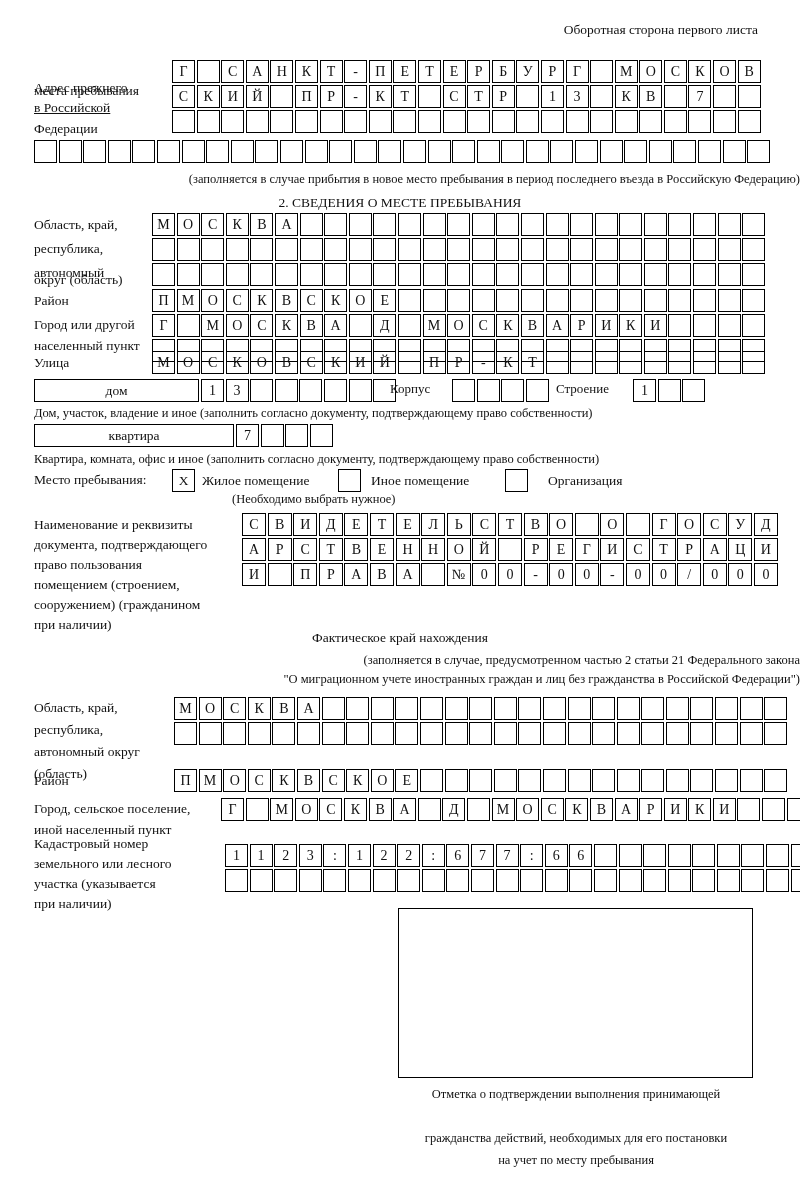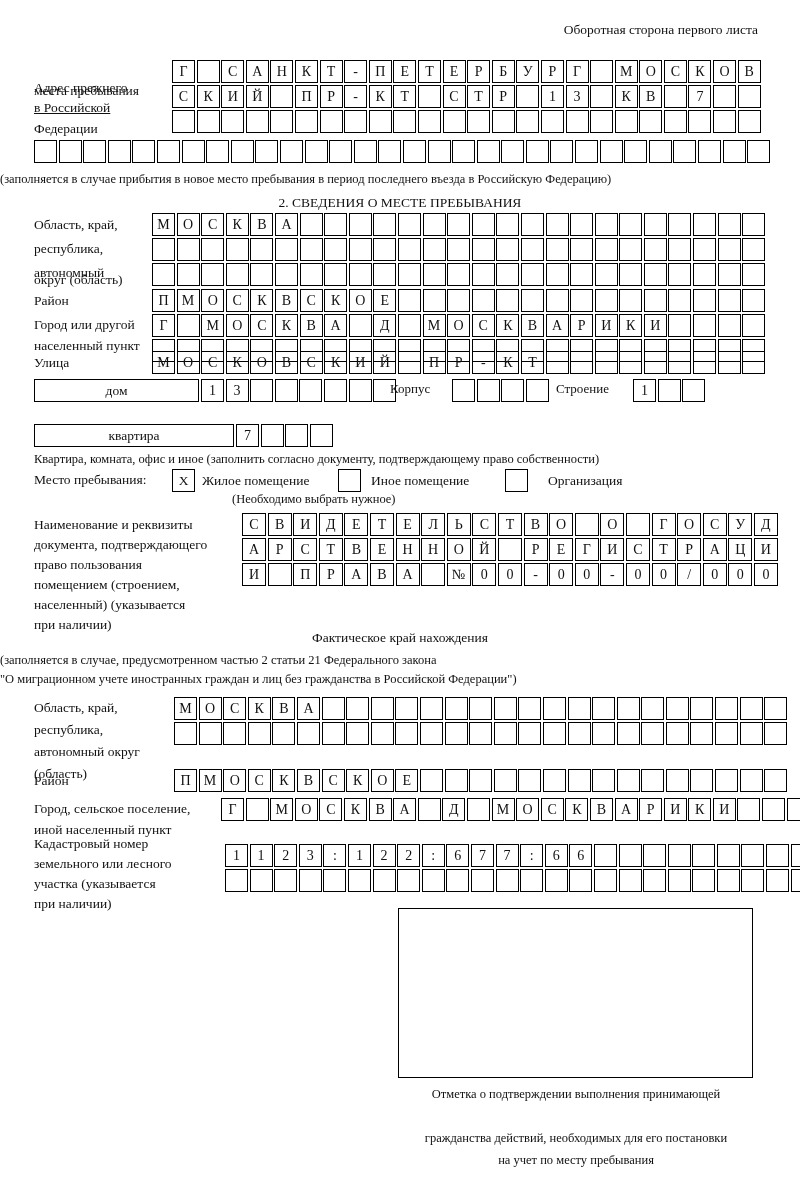--- a/index.html
+++ b/index.html
@@ -30,21 +30,21 @@
   .lbl {
     position: absolute;
     font-size: 13.5px;
     line-height: 19px;
     white-space: nowrap;
   }
   .lbl.small { font-size: 12.5px; }
   .center-note {
     position: absolute;
     font-size: 12.5px;
-    text-align: left;
+    text-align: right;
     width: 100%;
     left: 0;
   }
   .section-title {
     position: absolute;
     width: 100%;
     left: 0;
     text-align: center;
     font-size: 13.5px;
     font-weight: normal;
@@ -438,20 +438,21 @@
       <div class="cell"></div>
       <div class="cell"></div>
     </div>
   <div class="inline-label" style="left:556px; top:381px;">Строение</div>
   <div class="boxrow" id="s2-stroenie" style="left:633px; top:379px;">
       <div class="cell">1</div>
       <div class="cell"></div>
       <div class="cell"></div>
     </div>
 
+  <div class="lbl small" style="left:34px; top:404px;">Дом, участок, владение и иное (заполнить согласно документу, подтверждающему право собственности)</div>
 
   <div class="wbox" style="left:34px; top:424px; width:200px;">квартира</div>
   <div class="boxrow" id="s2-flat" style="left:236px; top:424px;">
       <div class="cell">7</div>
       <div class="cell"></div>
       <div class="cell"></div>
       <div class="cell"></div>
     </div>
   <div class="lbl small" style="left:34px; top:450px;">Квартира, комната, офис и иное (заполнить согласно документу, подтверждающему право собственности)</div>
 
@@ -461,21 +462,21 @@
   <div class="wbox" style="left:338px; top:469px; width:23px;"></div>
   <div class="lbl" style="left:371px; top:471px;">Иное помещение</div>
   <div class="wbox" style="left:505px; top:469px; width:23px;"></div>
   <div class="lbl" style="left:548px; top:471px;">Организация</div>
   <div class="lbl small" style="left:232px; top:490px;">(Необходимо выбрать нужное)</div>
 
   <div class="lbl" style="left:34px; top:515px;">Наименование и реквизиты</div>
   <div class="lbl" style="left:34px; top:535px;">документа, подтверждающего</div>
   <div class="lbl" style="left:34px; top:555px;">право пользования</div>
   <div class="lbl" style="left:34px; top:575px;">помещением (строением,</div>
-  <div class="lbl" style="left:34px; top:595px;">населенный) (указывается</div>
+  <div class="lbl" style="left:34px; top:595px;">сооружением) (гражданином</div>
   <div class="lbl" style="left:34px; top:615px;">при наличии)</div>
 
   <div class="boxrow" id="s2-doc-0" style="left:242px; top:513px;">
       <div class="cell" style="width: 24px;">С</div>
       <div class="cell" style="width: 24px;">В</div>
       <div class="cell" style="width: 24px;">И</div>
       <div class="cell" style="width: 24px;">Д</div>
       <div class="cell" style="width: 24px;">Е</div>
       <div class="cell" style="width: 24px;">Т</div>
       <div class="cell" style="width: 24px;">Е</div>

